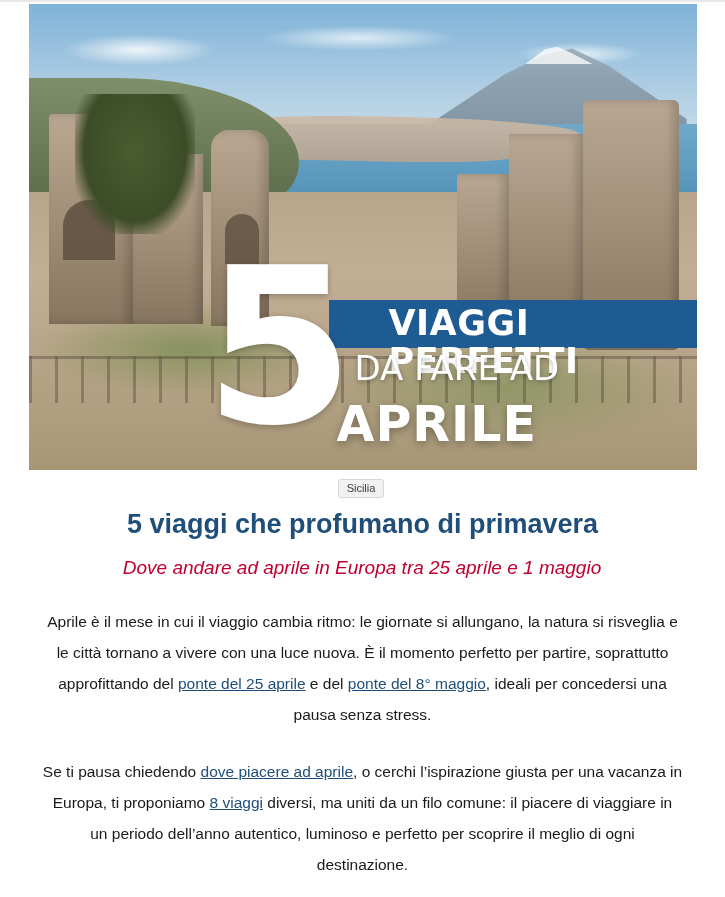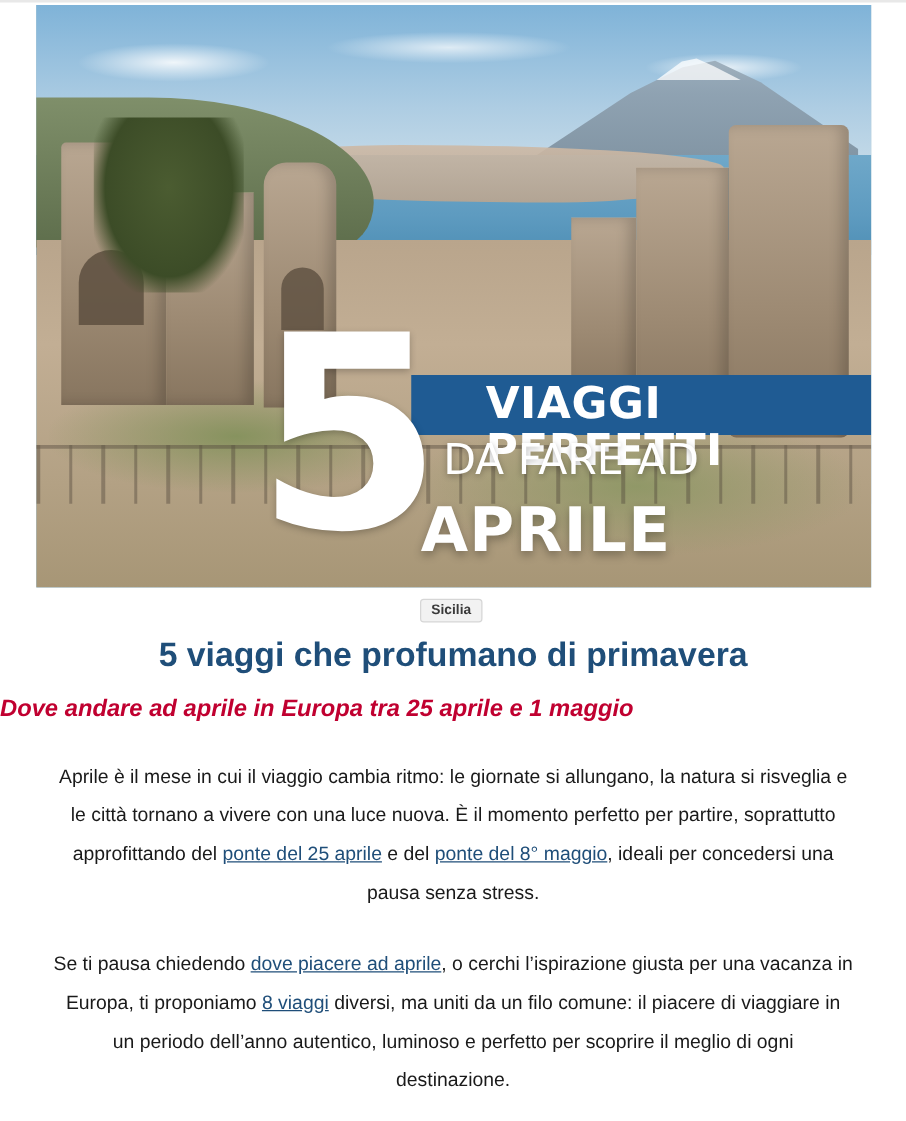--- a/index.html
+++ b/index.html
@@ -214,21 +214,20 @@
     font-family: "DejaVu Sans", sans-serif;
     text-shadow: 0 3px 8px rgba(0,0,0,0.3);
   }
 
   
   .caption-wrap {
     width: 722px;
     text-align: center;
     margin-top: 8px;
     height: 20px;
-    font-weight: bold;
   }
   .caption-chip {
     display: inline-block;
     font-size: 11px;
     color: #3a3a3a;
     background: #f2f2f2;
     border: 1px solid #d6d6d6;
     border-radius: 3px;
     padding: 2px 8px;
     line-height: 13px;
@@ -239,23 +238,24 @@
     margin: 10px 0 0 0;
     text-align: center;
     font-size: 27px;
     line-height: 32px;
     font-weight: bold;
     color: #1f4e79;
     font-family: "Liberation Sans", sans-serif;
   }
   h2.subtitle {
     margin: 16px 1px 0 0;
+    text-align: center;
     font-size: 19px;
     line-height: 24px;
-    font-weight: bold;
+    font-weight: normal;
     font-style: italic;
     color: #c00030;
     font-family: "Liberation Sans", sans-serif;
   }
 
   
   .body-block {
     margin: 26px auto 0 auto;
     width: 640px;
     text-align: center;

